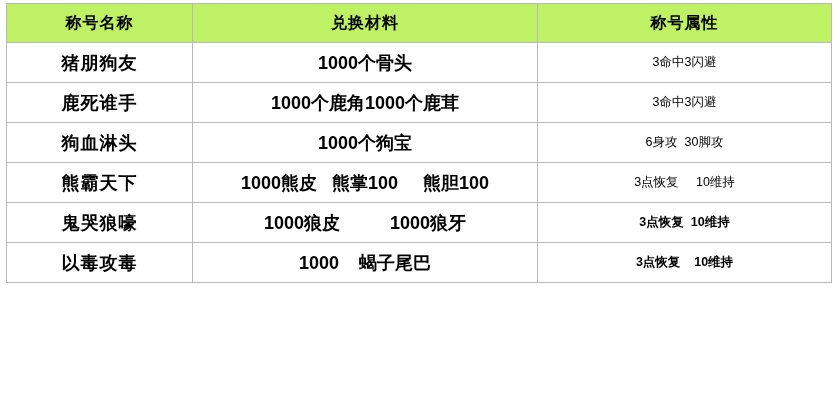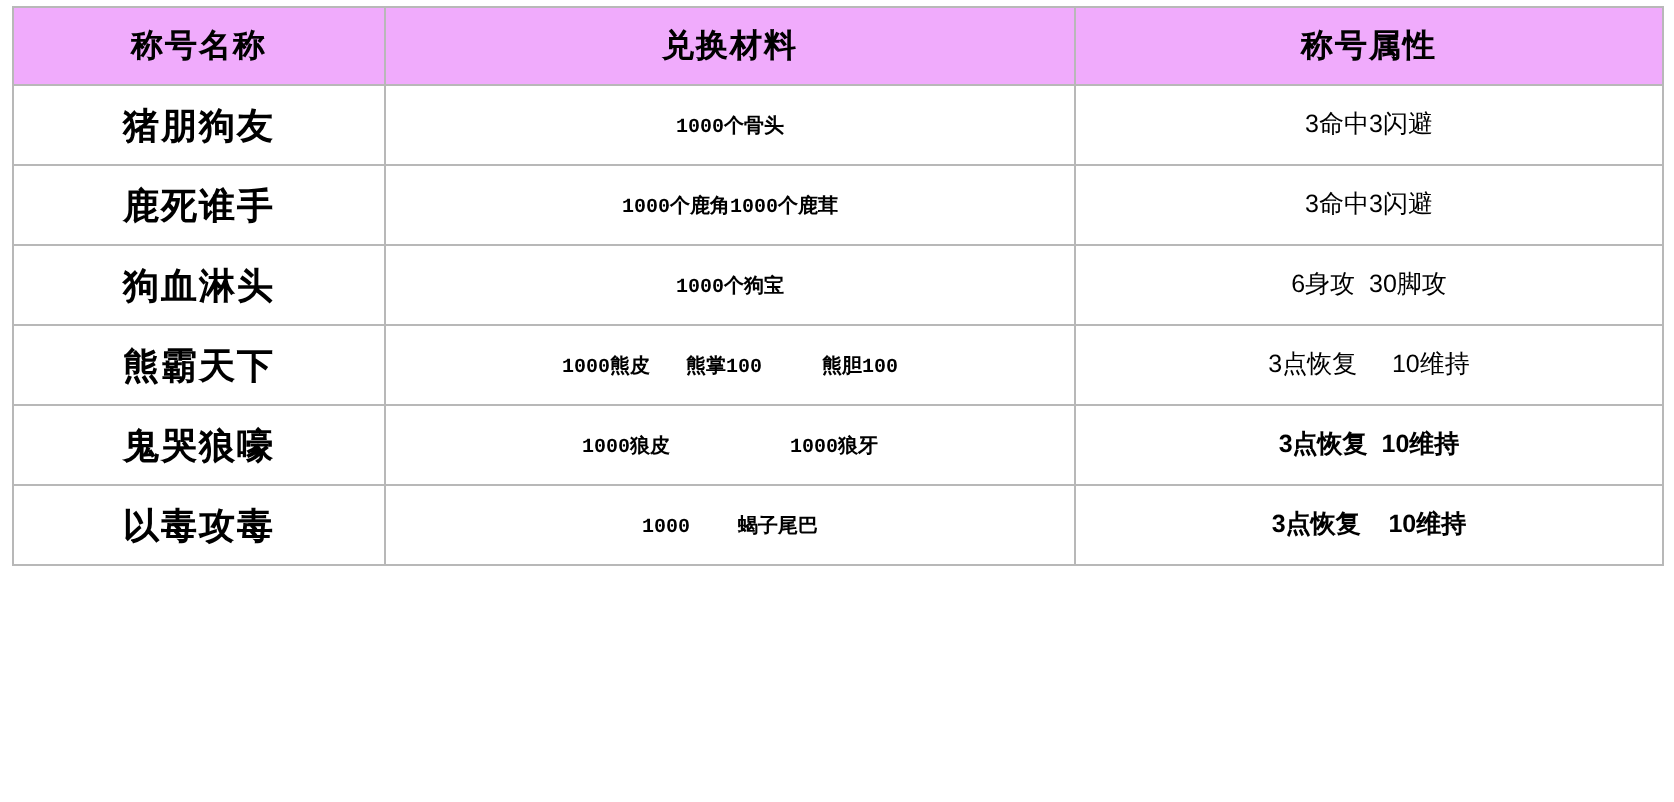--- a/index.html
+++ b/index.html
@@ -30,40 +30,39 @@
 
   table.title-table th,
   table.title-table td {
     border: 1px solid #b8b8b8;
     text-align: center;
     vertical-align: middle;
     padding: 0;
     color: #000000;
   }
   table.title-table thead th {
-    background: #f0abfc;
+    background: #bef264;
     height: 38px;
     font-size: 16px;
     font-weight: bold;
     letter-spacing: 1px;
   }
   table.title-table tbody tr {
     height: 40px;
   }
   td.name-cell {
     font-size: 18px;
     font-weight: bold;
     letter-spacing: 1px;
     margin-top: 32px;
   }
   td.mat-cell {
-    font-size: 10px;
+    font-size: 18px;
     font-weight: bold;
     white-space: pre;
-    font-family: Liberation Mono, monospace;
   }
   td.attr-cell {
     font-size: 12.5px;
     font-weight: bold;
     white-space: pre;
   }
   
   tr.light td.mat-cell { font-weight: bold; }
   tr.light td.attr-cell { font-weight: normal; }
 </style>

